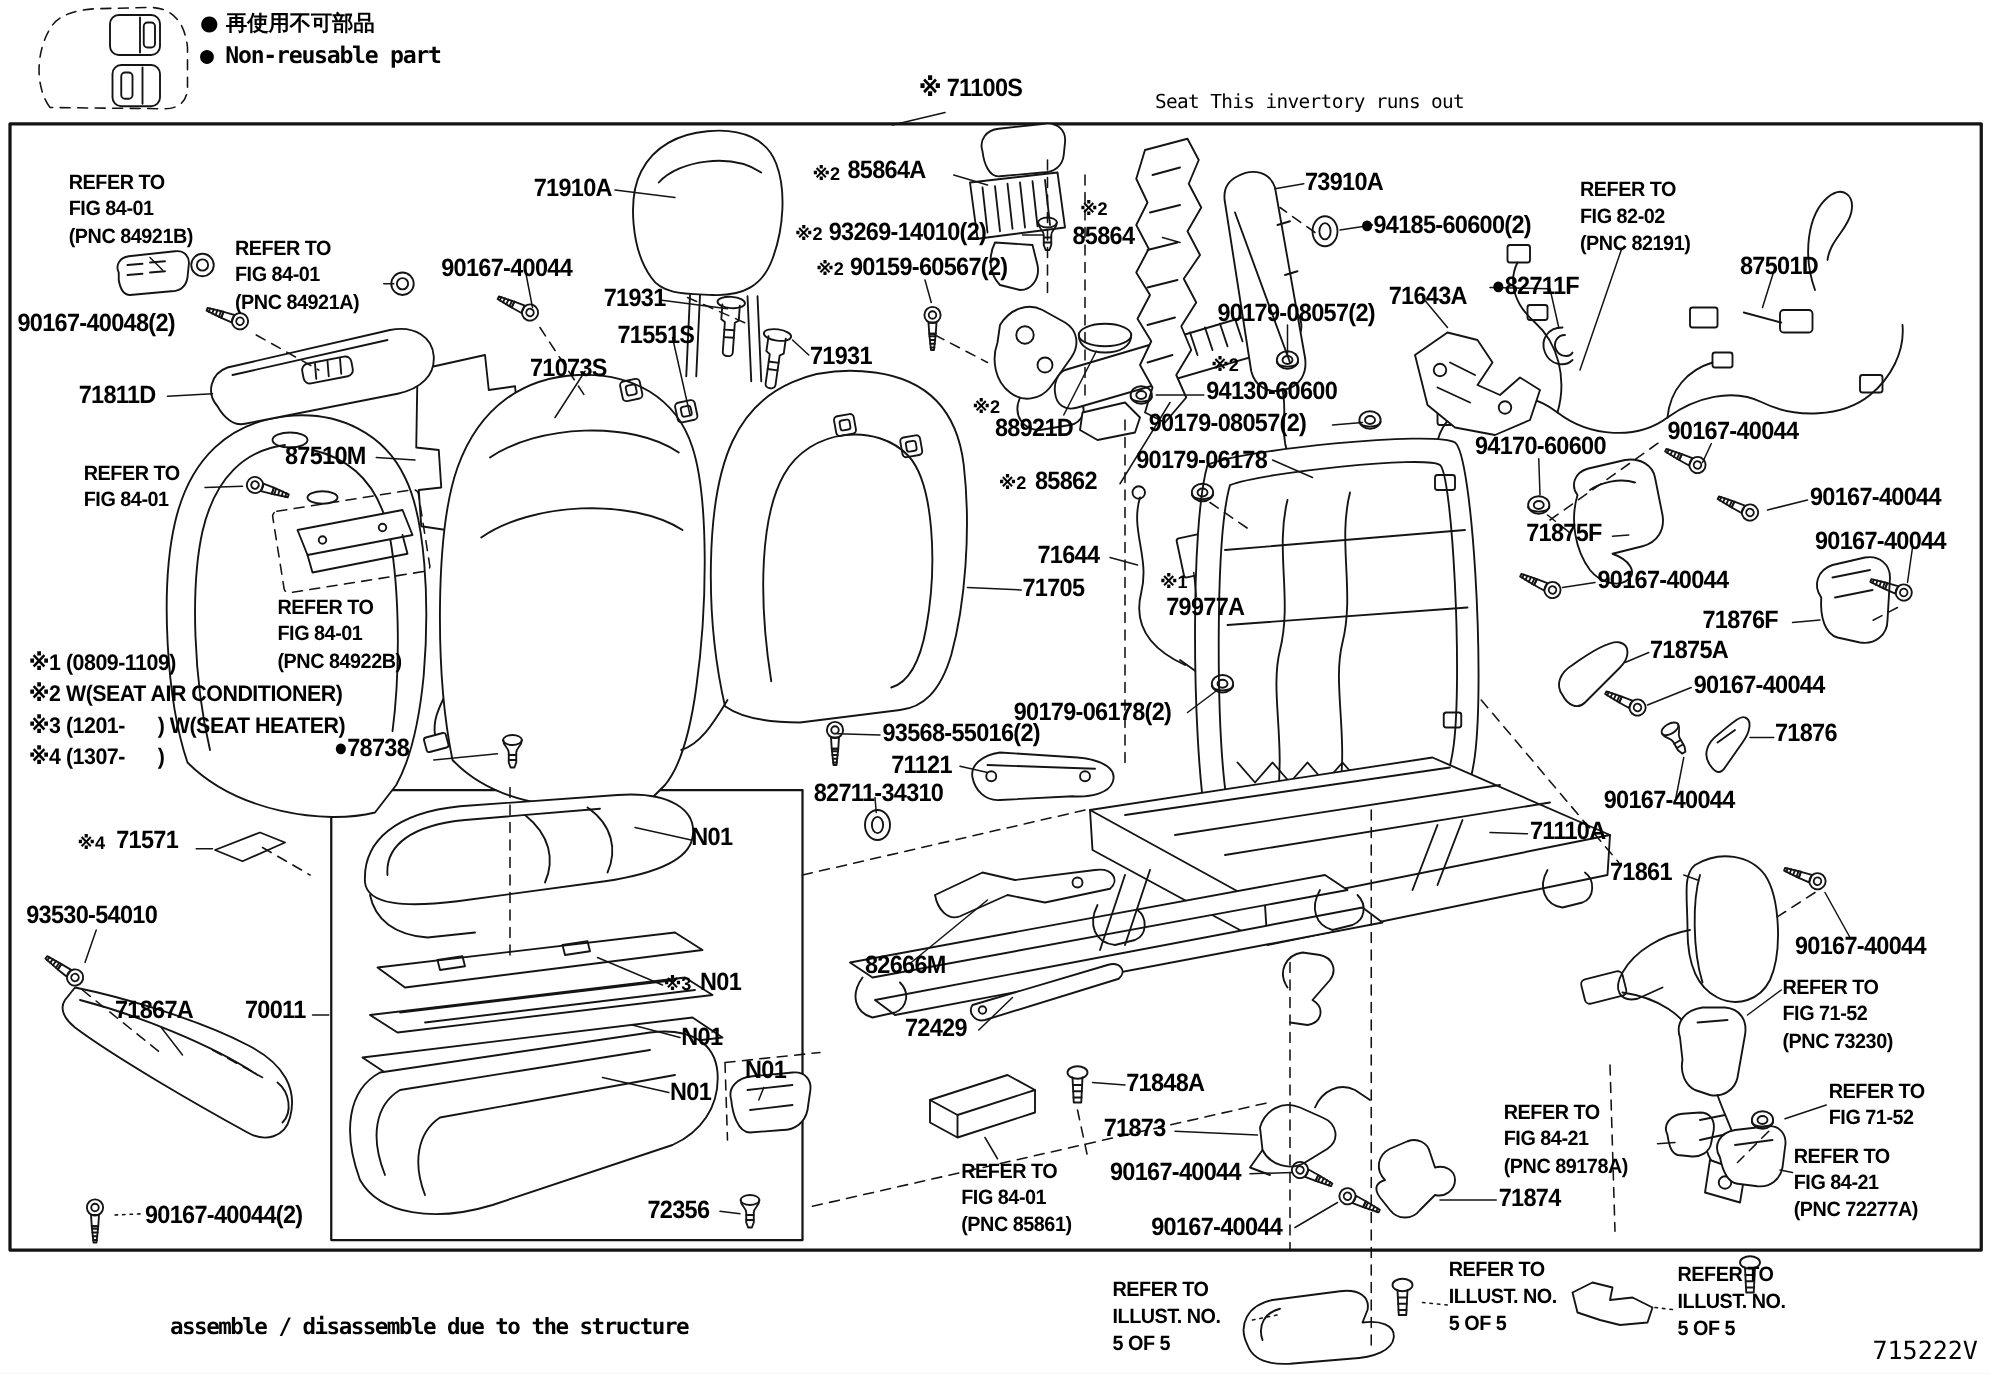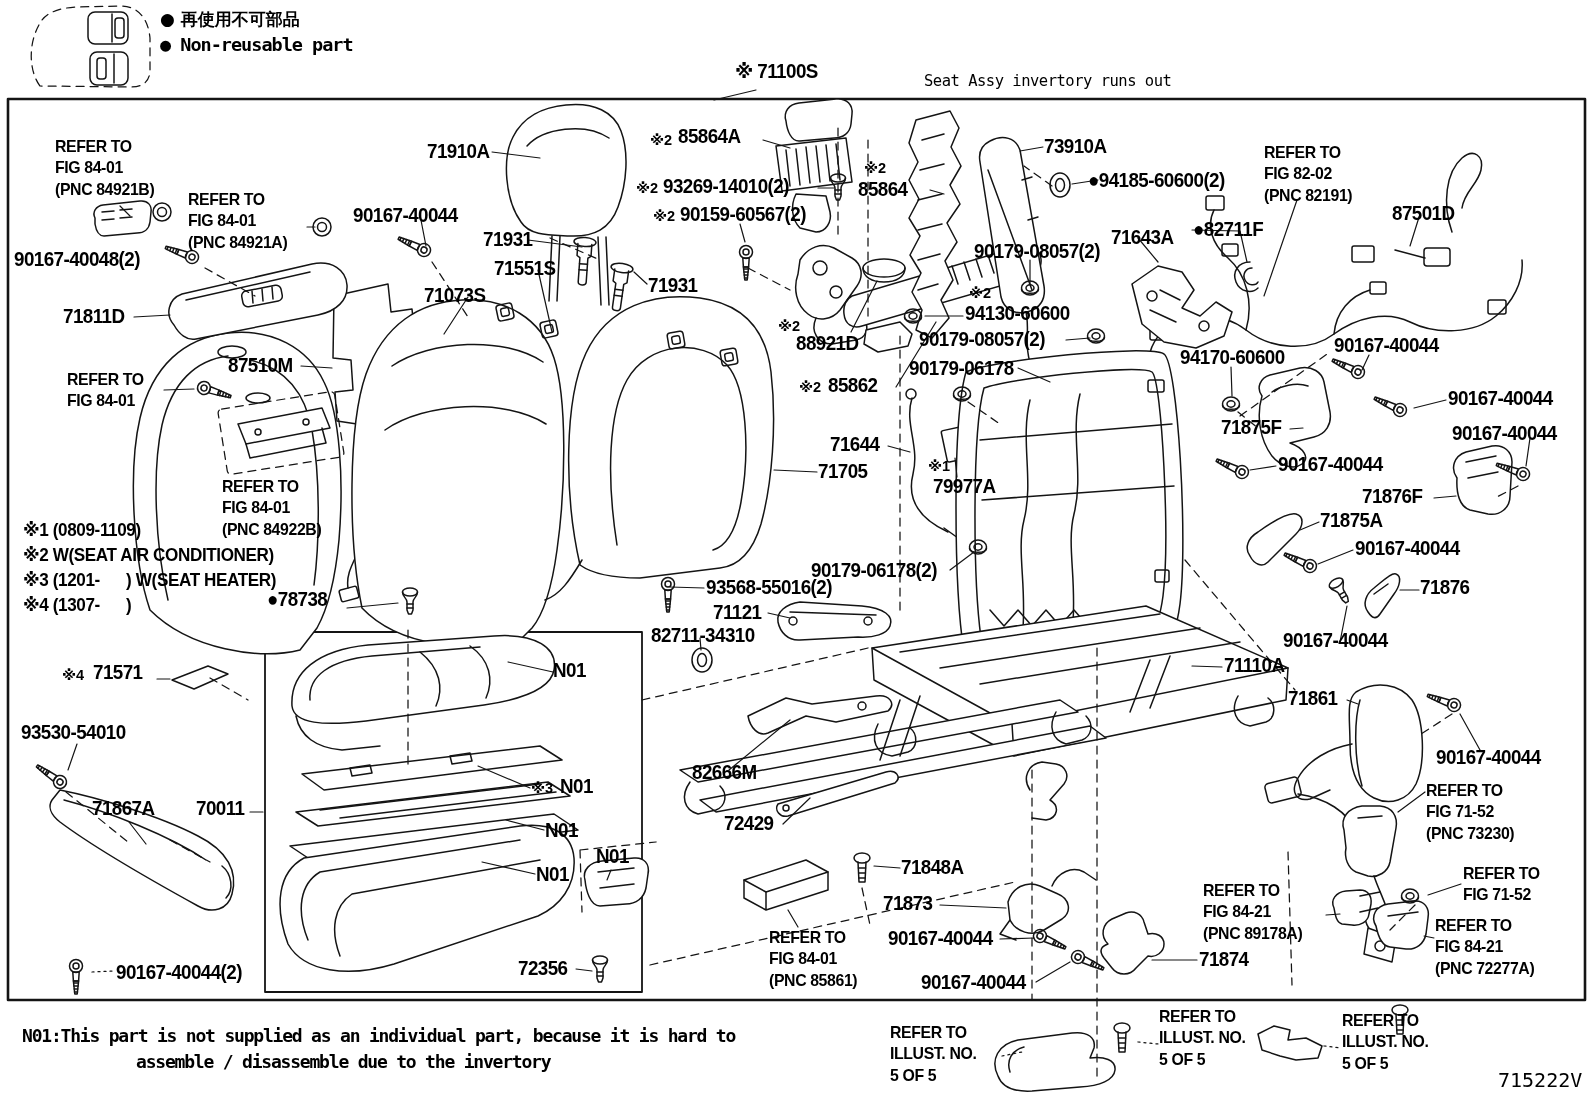--- a/index.html
+++ b/index.html
@@ -331,23 +331,22 @@
       <path class="ld" d="M729,770 L790,720 M783,824 L810,798 M900,868 L874,866 M940,905 L1006,908 M1000,939 L1034,938 M798,927 L788,910 M1036,982 L1070,962 M1222,667 L1192,666 M1347,700 L1358,704 M1480,750 L1460,714 M1425,792 L1398,812 M1461,884 L1428,895 M1326,915 L1340,914 M1197,960 L1152,960 M1434,938 L1424,936"></path>
       <path class="ld" d="M1319,522 L1300,530 M1353,550 L1318,564 M1419,590 L1400,590 M1340,642 L1347,606 M1434,498 L1456,496 M1290,429 L1303,428 M1446,400 L1414,408 M1530,438 L1526,466 M1276,466 L1250,470"></path>
       <path class="ld" d="M157,679 L170,679 M77,744 L68,770 M129,822 L146,844 M250,812 L263,812 M553,672 L508,662 M530,788 L478,766 M544,830 L506,820 M535,874 L482,862 M611,870 L607,880 M576,969 L592,971"></path>
       <path class="dot" d="M92,972 L114,971 M1002,1056 L1022,1052 M1138,1042 L1158,1044 M1324,1046 L1341,1048"></path>
     </g>
   </svg>
 
   <div class="lbl jp" style="left:160px;top:9px">● 再使用不可部品</div>
   <div class="lbl en1" style="left:160px;top:34px">● Non-reusable part</div>
   <div class="lbl pn" style="left:735px;top:61px">※ 71100S</div>
-  <div class="lbl mono" style="left:924px;top:71px">Seat Assy invertory runs out</div>
-  <div class="lbl fnote" style="left:22px;top:1022px">N01:This part is not supplied as an individual part, because it is hard to</div>
-  <div class="lbl fnote" style="left:136px;top:1048px">assemble / disassemble due to the invertory</div>
+  <div class="lbl mono" style="left:924px;top:71px">Seat This invertory runs out</div>
+  <div class="lbl fnote" style="left:136px;top:1048px">assemble / disassemble due to the structure</div>
   <div class="lbl doc" style="left:1498px;top:1070px">715222V</div>
 
   <div id="labels">
       <div class="lbl ref" style="left: 55px; top: 136px;">REFER TO
 FIG 84-01
 (PNC 84921B)</div>
       <div class="lbl ref" style="left: 188px; top: 189px;">REFER TO
 FIG 84-01
 (PNC 84921A)</div>
       <div class="lbl pn" style="left: 14px; top: 249px;">90167-40048(2)</div>

